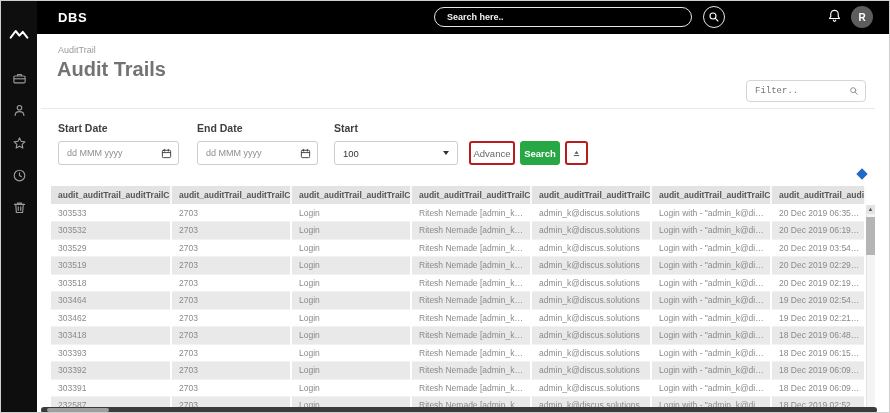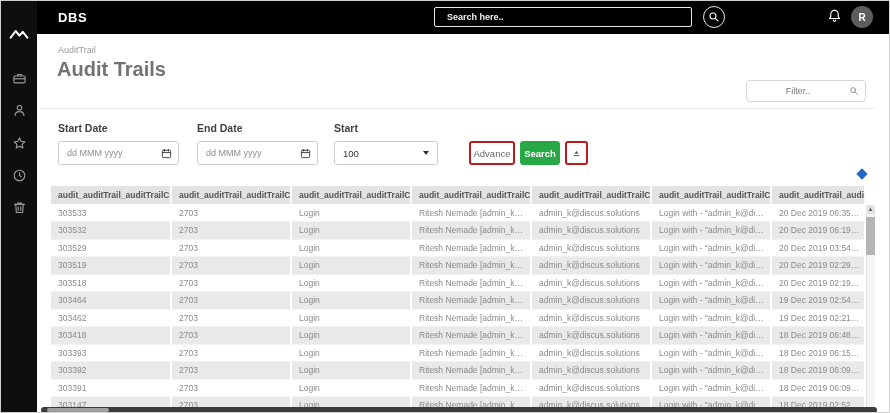--- a/index.html
+++ b/index.html
@@ -13,32 +13,32 @@
 
   
   .sidebar { position:absolute; left:0; top:0; width:36px; height:413px; background:#0e0e0e; z-index:5; }
   .logo { position:absolute; left:0; top:20px; width:36px; height:24px; display:flex; align-items:center; justify-content:center; color:#ffffff; }
   .side-item { position:absolute; left:0; width:36px; height:26px; display:flex; align-items:center; justify-content:center; color:#9b9b9b; cursor:pointer; }
   .side-item .icon { display:flex; }
 
   
   .topbar { position:absolute; left:36px; top:0; width:854px; height:33px; background:#2eac4f; z-index:4; }
   .brand { position:absolute; left:21px; top:9px; color:#fff; font-size:13px; font-weight:bold; letter-spacing:.6px; }
-  .top-search { position:absolute; left:397px; top:6px; width:258px; height:20px; border:1px solid rgba(255,255,255,.9); border-radius:2px; background:transparent; color:#fff; padding:0 12px; font-size:9px; font-weight:bold; outline:none; font-family:"Liberation Sans",sans-serif; }
+  .top-search { position:absolute; left:397px; top:6px; width:258px; height:20px; border:1px solid rgba(255,255,255,.9); border-radius:10px; background:transparent; color:#fff; padding:0 12px; font-size:9px; font-weight:bold; outline:none; font-family:"Liberation Sans",sans-serif; }
   .top-search::placeholder { color:rgba(255,255,255,.95); }
   .circle-btn { position:absolute; left:666px; top:5px; width:22px; height:22px; border:1px solid rgba(255,255,255,.9); border-radius:50%; display:flex; align-items:center; justify-content:center; color:#fff; cursor:pointer; }
   .org-btn { position:absolute; left:697px; top:6px; width:86px; height:20px; border:1px solid rgba(255,255,255,.9); border-radius:10px; color:#fff; font-size:9px; font-weight:bold; display:flex; align-items:center; justify-content:center; background:transparent; cursor:pointer; }
   .bell { position:absolute; left:790px; top:7px; color:#fff; cursor:pointer; }
   .avatar { position:absolute; left:814px; top:5px; width:22px; height:22px; border-radius:50%; background:#5d5d5d; color:#fff; font-size:10px; font-weight:bold; display:flex; align-items:center; justify-content:center; cursor:pointer; }
 
   
   .breadcrumb { position:absolute; left:57px; top:44px; font-size:9px; color:#9a9a9a; cursor:pointer; }
   .page-title { position:absolute; left:56px; top:57px; font-size:20px; font-weight:bold; color:#737373; }
   .filter-box { position:absolute; left:745px; top:79px; width:120px; height:22px; border:1px solid #d5d5d5; border-radius:4px; display:flex; align-items:center; background:#fff; }
-  .filter-box input { border:none; outline:none; flex:1; min-width:0; font-size:9px; padding:0 8px; color:#555; background:transparent; font-family:Liberation Sans, sans-serif;text-align:center; }
+  .filter-box input { border:none; outline:none; flex:1; min-width:0; font-size:9px; padding:0 8px; color:#555; background:transparent; font-family:Liberation Mono, monospace; }
   .filter-box .mag { color:#8a8a8a; margin-right:6px; display:flex; }
   .title-divider { position:absolute; left:40px; top:107px; width:834px; height:1px; background:#e9e9e9; }
 
   
   .field-label { position:absolute; top:121px; font-size:10.5px; font-weight:bold; color:#3f3f3f; }
   .inp { position:absolute; top:140px; height:24px; border:1px solid #cccccc; border-radius:3px; background:#fff; display:flex; align-items:center; }
   .inp input { border:none; outline:none; flex:1; min-width:0; font-size:9px; color:#666; padding:0 0 0 8px; background:transparent; font-family:"Liberation Sans",sans-serif; }
   .inp input::placeholder { color:#8f8f8f; }
   .inp .cal { color:#3a3a3a; margin-right:6px; display:flex; cursor:pointer; }
   .select { position:absolute; top:140px; height:24px; border:1px solid #cccccc; border-radius:3px; background:#fff; display:flex; align-items:center; justify-content:space-between; padding:0 8px; font-size:9.5px; color:#333; cursor:pointer; }
@@ -177,21 +177,21 @@
   <input type="text" placeholder="dd MMM yyyy" style="">
   <span class="cal">
     <svg width="11" height="11" viewBox="0 0 24 24" fill="none" stroke="currentColor" stroke-width="2" stroke-linecap="round">
       <rect x="3" y="5" width="18" height="16" rx="2"></rect>
         <line x1="3" y1="10" x2="21" y2="10"></line>
         <line x1="8" y1="3" x2="8" y2="7"></line>
         <line x1="16" y1="3" x2="16" y2="7"></line>
     </svg>
   </span>
 </div>
-<div class="select" style="left:333px; width:104px;">
+<div class="select" style="left:333px; width:124px;">
   <span>100</span>
   <span class="caret"></span>
 </div>
 
 <div class="btn btn-outline" style="left:468px; width:46px;">
   <span>Advance</span>
 </div>
 <div class="btn btn-green" style="left: 519px; width: 40px; background: rgb(40, 167, 69); border-color: rgb(40, 167, 69); text-align: right;">
   <span>Search</span>
 </div>
@@ -322,21 +322,21 @@
         <tr>
           <td>303391</td>
           <td>2703</td>
           <td>Login</td>
           <td>Ritesh Nemade [admin_k@discus...</td>
           <td>admin_k@discus.solutions</td>
           <td>Login with - "admin_k@discus.sol...</td>
           <td>18 Dec 2019 06:09:18 PM</td>
         </tr>
         <tr>
-          <td>303147</td>
+          <td>232587</td>
           <td>2703</td>
           <td>Login</td>
           <td>Ritesh Nemade [admin_k@discus...</td>
           <td>admin_k@discus.solutions</td>
           <td>Login with - "admin_k@discus.sol...</td>
           <td>18 Dec 2019 02:52:01 PM</td>
         </tr>
       </tbody>
   </table>
   <div class="vscroll-track"></div>

